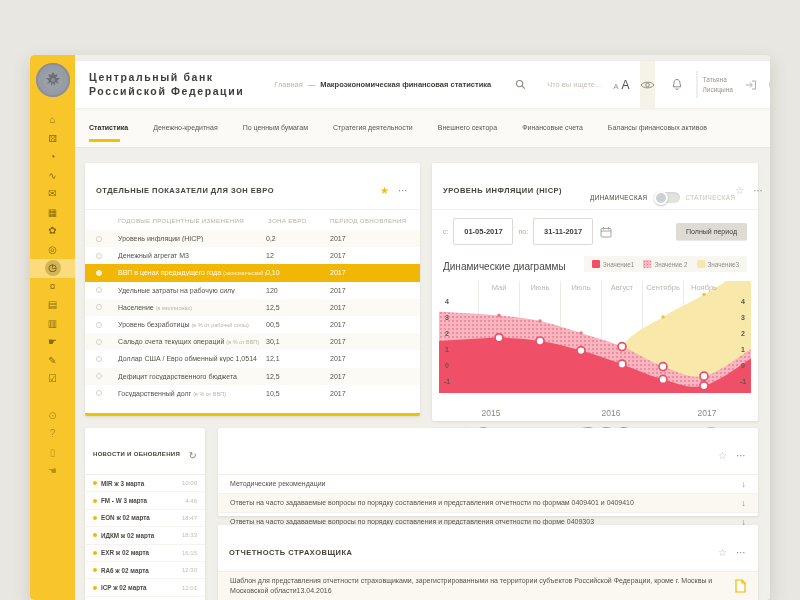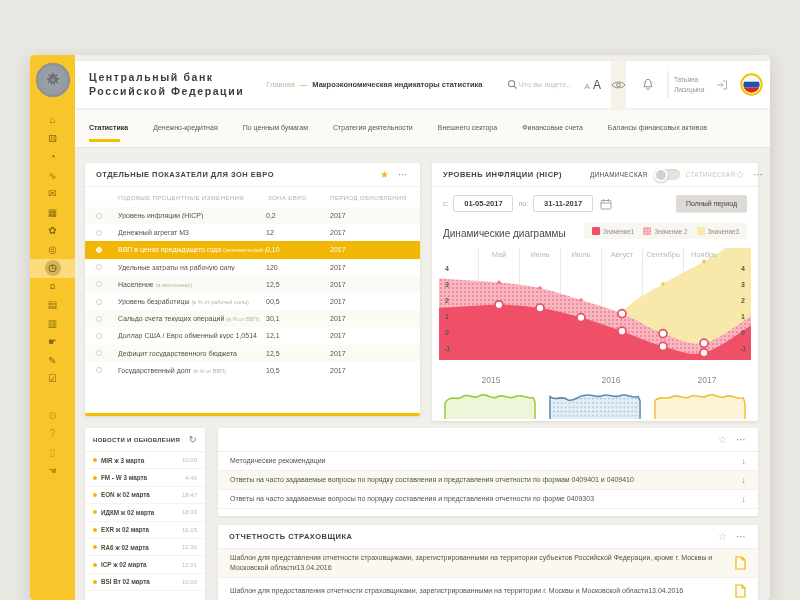--- a/index.html
+++ b/index.html
@@ -17,26 +17,26 @@
   .side-icon { height:18.5px; display:flex; align-items:center; justify-content:center; cursor:pointer; }
   .side-icon .g { font-size:10px; line-height:1; color:#6d5200; opacity:.8; display:flex; align-items:center; justify-content:center; }
   .side-icon.is-active { background:rgba(255,255,255,.38); }
   .side-icon.is-active .g { width:16px; height:16px; border-radius:50%; background:rgba(109,82,0,.28); opacity:1; color:#5d4600; }
   .side-icons.secondary .g { opacity:.45; }
 
   
   .header { position:absolute; left:45px; top:6px; width:695px; height:47px; background:#fff;
     box-shadow:0 1px 3px rgba(0,0,0,.07); display:flex; align-items:center; z-index:4; }
   .bank-title { margin-left:14px; font-size:10.5px; font-weight:bold; letter-spacing:1.6px; color:#3e3d3a; line-height:1.3; white-space:nowrap; }
-  .breadcrumb { margin-left:22px; display:flex; align-items:center; gap:5px; white-space:nowrap; }
+  .breadcrumb { margin-left:30px; display:flex; align-items:center; gap:5px; white-space:nowrap; }
   .bc-home { font-size:7.5px; color:#bcb7ac; }
   .bc-sep  { font-size:7.5px; color:#f2b705; font-weight:bold; }
   .bc-cur  { font-size:7.5px; font-weight:bold; color:#3e3d3a; }
   .hdiv { width:1px; height:47px; background:#efece6; margin-left:14px; }
-  .search { display:flex; align-items:center; gap:1px; margin-left:10px; }
+  .search { display:flex; align-items:center; gap:21px; margin-left:10px; }
   .search input { border:none; outline:none; width:66px; font-size:7.5px; color:#6b6b6b; background:transparent; }
   .search input::placeholder { color:#c6c2b8; }
   .font-size { margin-left:auto; display:flex; align-items:baseline; gap:3px; cursor:pointer; }
   .fs-small { font-size:8px; color:#9a958b; } .fs-large { font-size:12px; color:#55534e; }
   .eye-wrap { width:34px; height:47px; margin-left:10px; background:#f6f2e7; display:flex; align-items:center; justify-content:center; cursor:pointer; }
   .bell-wrap { margin-left:16px; cursor:pointer; display:flex; }
   .avatar { width:25px; height:25px; border-radius:50%; margin-left:14px; cursor:pointer;
     background:radial-gradient(circle at 50% 42%, #e9b68b 0 32%, #4a3832 33% 72%, #6e5c52 73%); box-shadow:0 0 0 1px #eee; }
   .user-name { margin-left:6px; font-size:6.5px; color:#9a958b; line-height:1.4; }
   .exit-wrap { margin-left:12px; cursor:pointer; display:flex; }
@@ -45,21 +45,21 @@
 
   
   .tabsbar { position:absolute; left:45px; top:53px; width:695px; height:40px; background:#fbfaf7;
     border-bottom:1px solid #e9e6df; display:flex; align-items:center; gap:25px; padding-left:14px; z-index:3; }
   .tab { position:relative; font-size:7px; color:#5b584f; cursor:pointer; height:100%; display:flex; align-items:center; white-space:nowrap; }
   .tab.is-active { font-weight:bold; color:#33312c; }
   .tab.is-active::after { content:""; position:absolute; left:0; bottom:5px; width:80%; height:3px; background:#f2c200; }
 
   
   .card { position:absolute; background:#fff; border-radius:2px; box-shadow:0 1px 3px rgba(90,75,40,.12); }
-  .chead { display:flex; align-items:center; padding:0 11px; height:24px; border-bottom:1px solid #f1efe9; }
+  .chead { display:flex; padding:0 11px; height:24px; border-bottom:1px solid #f1efe9;margin-top:23px; }
   .ctitle { font-size:7.5px; font-weight:bold; letter-spacing:.5px; color:#45423a; white-space:nowrap; }
   .star { margin-left:auto; font-size:10px; cursor:pointer; line-height:1; }
   .star.filled { color:#f5b916; } .star.outline { color:#bcb7ac; }
   .dots { margin-left:9px; font-size:10px; color:#8a877f; cursor:pointer; letter-spacing:1px; line-height:1; }
 
   
   .indicators { left:55px; top:108px; width:335px; height:253px; border-bottom:3px solid #f2c200; }
   .icols { display:grid; grid-template-columns:22px 1fr 64px 80px; align-items:center; height:20px;
     padding:0 10px 0 11px; font-size:6.2px; color:#b9b3a7; letter-spacing:.3px; }
   .icols .c2 { padding-left:2px; } .icols .c3 { text-align:left; }
@@ -81,21 +81,21 @@
   .inflation { left:402px; top:108px; width:326px; height:258px; }
   .toggle-group { display:flex; align-items:center; gap:6px; margin-left:28px; }
   .tlabel { font-size:6.3px; letter-spacing:.4px; }
   .tlabel.on { color:#4a483f; } .tlabel.off { color:#c8c4b9; }
   .switch { width:26px; height:11px; background:#e5e3dd; border-radius:6px; position:relative; cursor:pointer;
     box-shadow:inset 0 1px 2px rgba(0,0,0,.08); }
   .knob { position:absolute; left:0; top:-1.5px; width:14px; height:14px; background:#ccd1d5;
     border:2px solid #fff; border-radius:50%; box-shadow:0 1px 2px rgba(0,0,0,.25); }
   .drow { display:flex; align-items:center; gap:5px; padding:8px 11px 5px; }
   .dlabel { font-size:7px; color:#b0aba0; }
-  .dinput { width:60px; height:17px; border:1px solid #ddd9d0; border-radius:2px; text-align:center;
+  .dinput { width:60px; height:27px; border:1px solid #ddd9d0; border-radius:2px; text-align:center;
     font-size:7.5px; font-weight:bold; color:#3d3c38; font-family:inherit; }
   .cal { display:flex; margin-left:2px; cursor:pointer; }
   .full-btn { margin-left:auto; background:#dedbd4; border:none; border-radius:2px; padding:5px 10px;
     font-size:7px; color:#45433c; font-family:inherit; cursor:pointer; box-shadow:0 1px 1px rgba(0,0,0,.1); }
   .ctrow { display:flex; align-items:flex-end; padding:6px 11px 3px; }
   .chart-title { font-size:10px; color:#4c4a44; }
   .legend { margin-left:auto; background:#f8f6f1; border-radius:2px; padding:4px 8px; display:flex; gap:9px; }
   .lg-item { display:flex; align-items:center; gap:3px; font-size:6.3px; color:#928d82; cursor:pointer; }
   .lg-item .sw { width:8px; height:8px; border-radius:1px; }
   #main-chart { display:block; margin:0 7px; width:312px; height:146px; }
@@ -221,21 +221,21 @@
   </aside>
 
   <header class="header">
     <div class="bank-title">
       <div>Центральный банк</div>
       <div>Российской Федерации</div>
     </div>
     <div class="breadcrumb">
       <span class="bc-home">Главная</span>
       <span class="bc-sep">—</span>
-      <span class="bc-cur">Макроэкономическая индикаторы статистика</span>
+      <span class="bc-cur">Макроэкономическая финансовая статистика</span>
     </div>
     <div class="hdiv"></div>
     <div class="search">
       <svg width="11" height="11" viewBox="0 0 12 12">
         <circle cx="5" cy="5" r="3.4" fill="none" stroke="#8f8b82" stroke-width="1.2"></circle>
         <line x1="7.6" y1="7.6" x2="10.6" y2="10.6" stroke="#8f8b82" stroke-width="1.2"></line>
       </svg>
       <input type="text" placeholder="Что вы ищете..." style="">
     </div>
     <div class="font-size">

